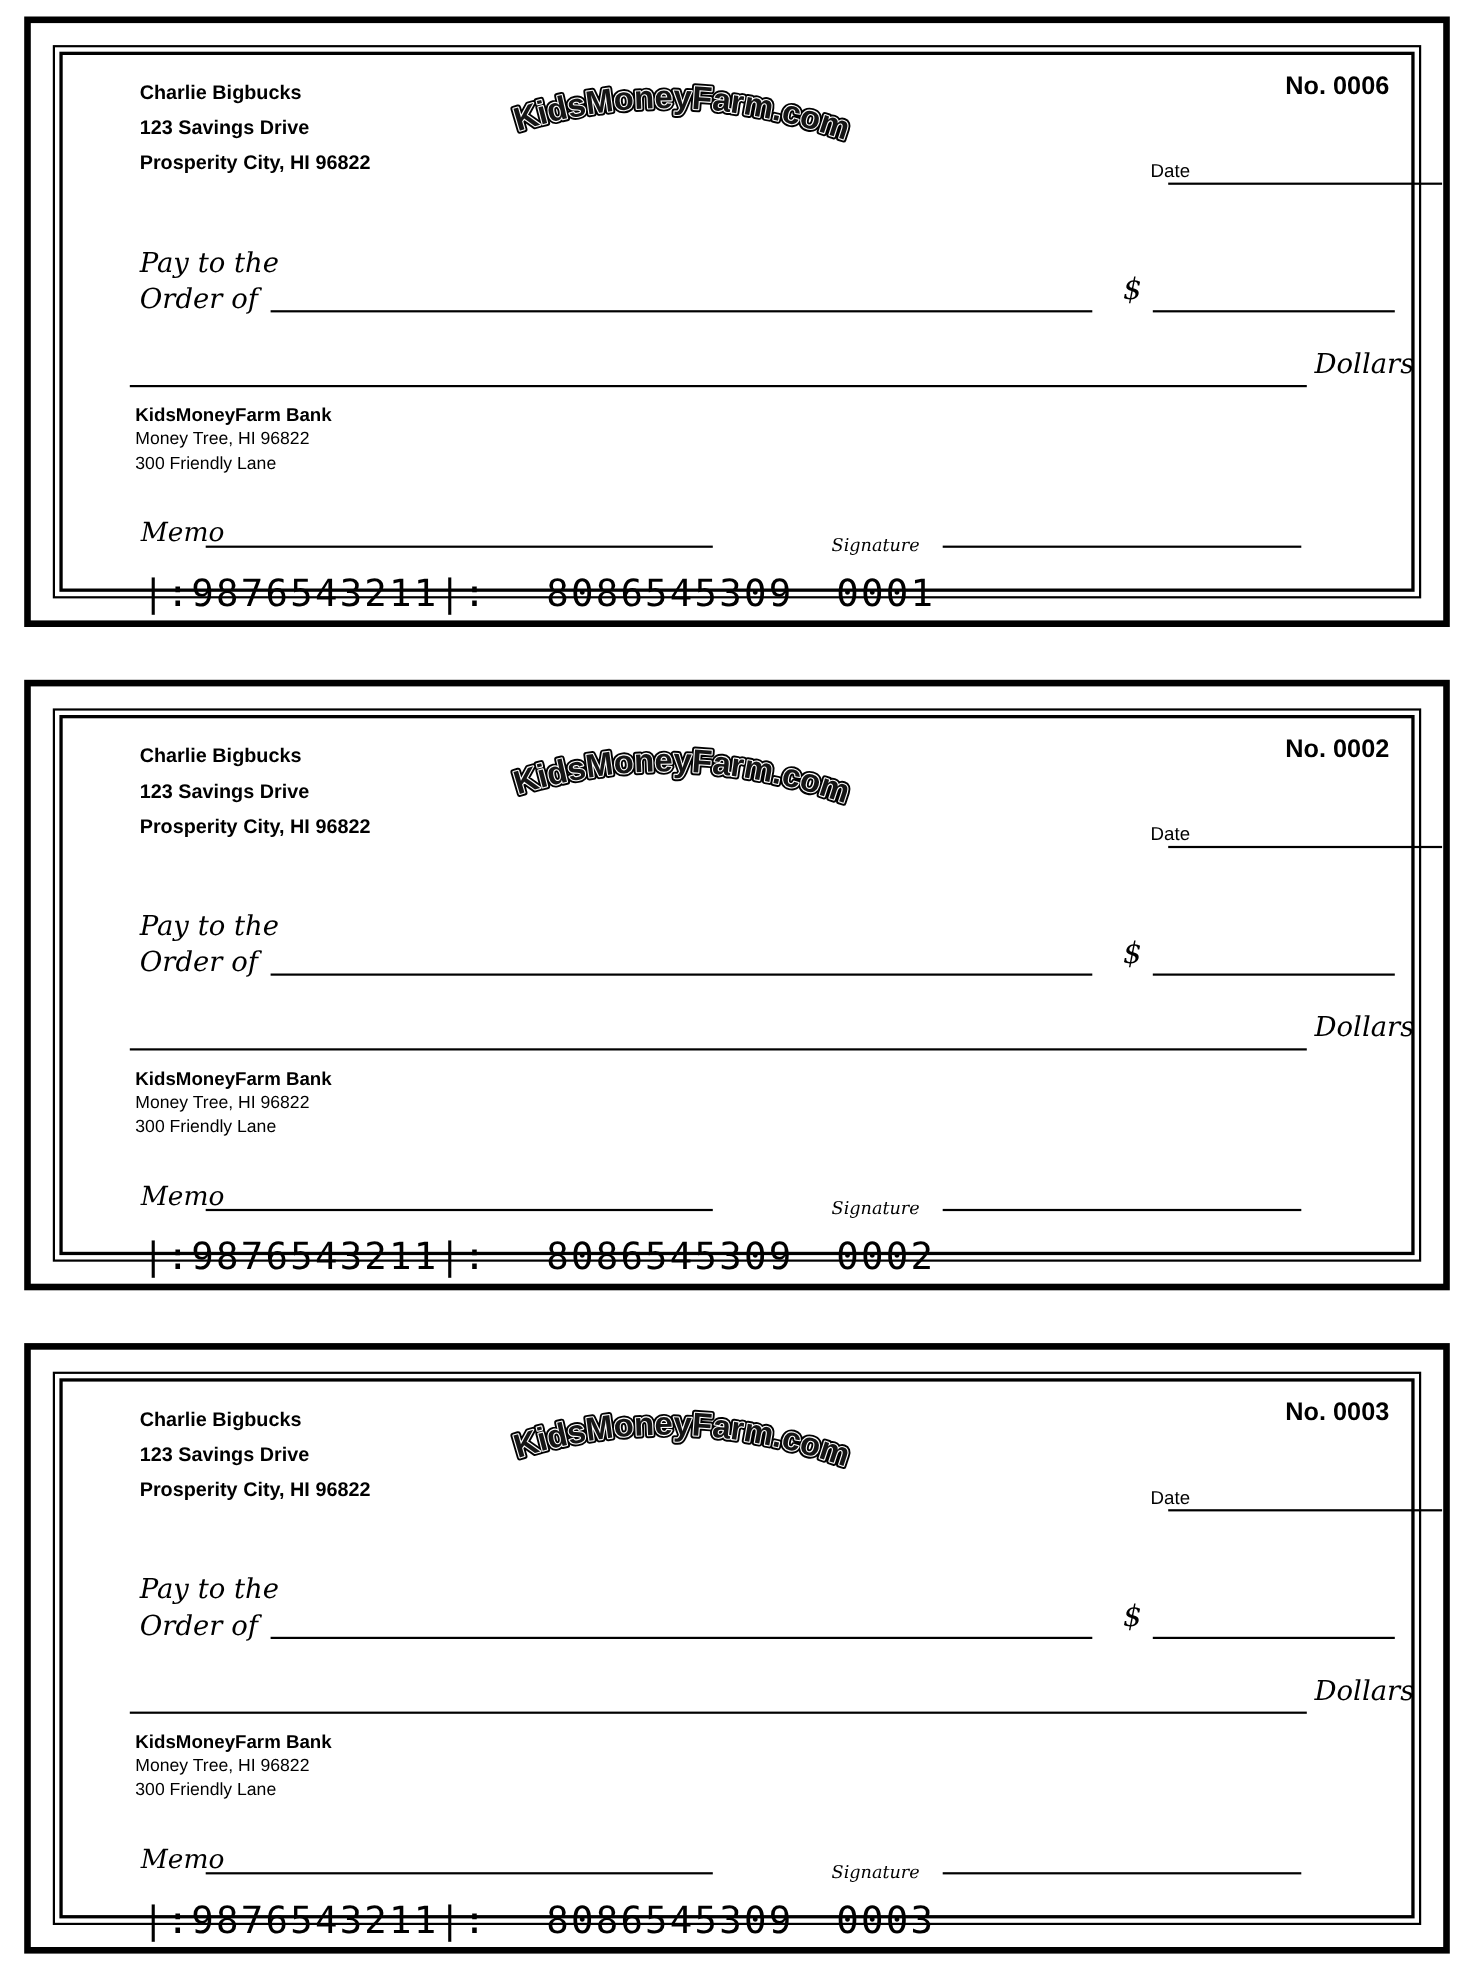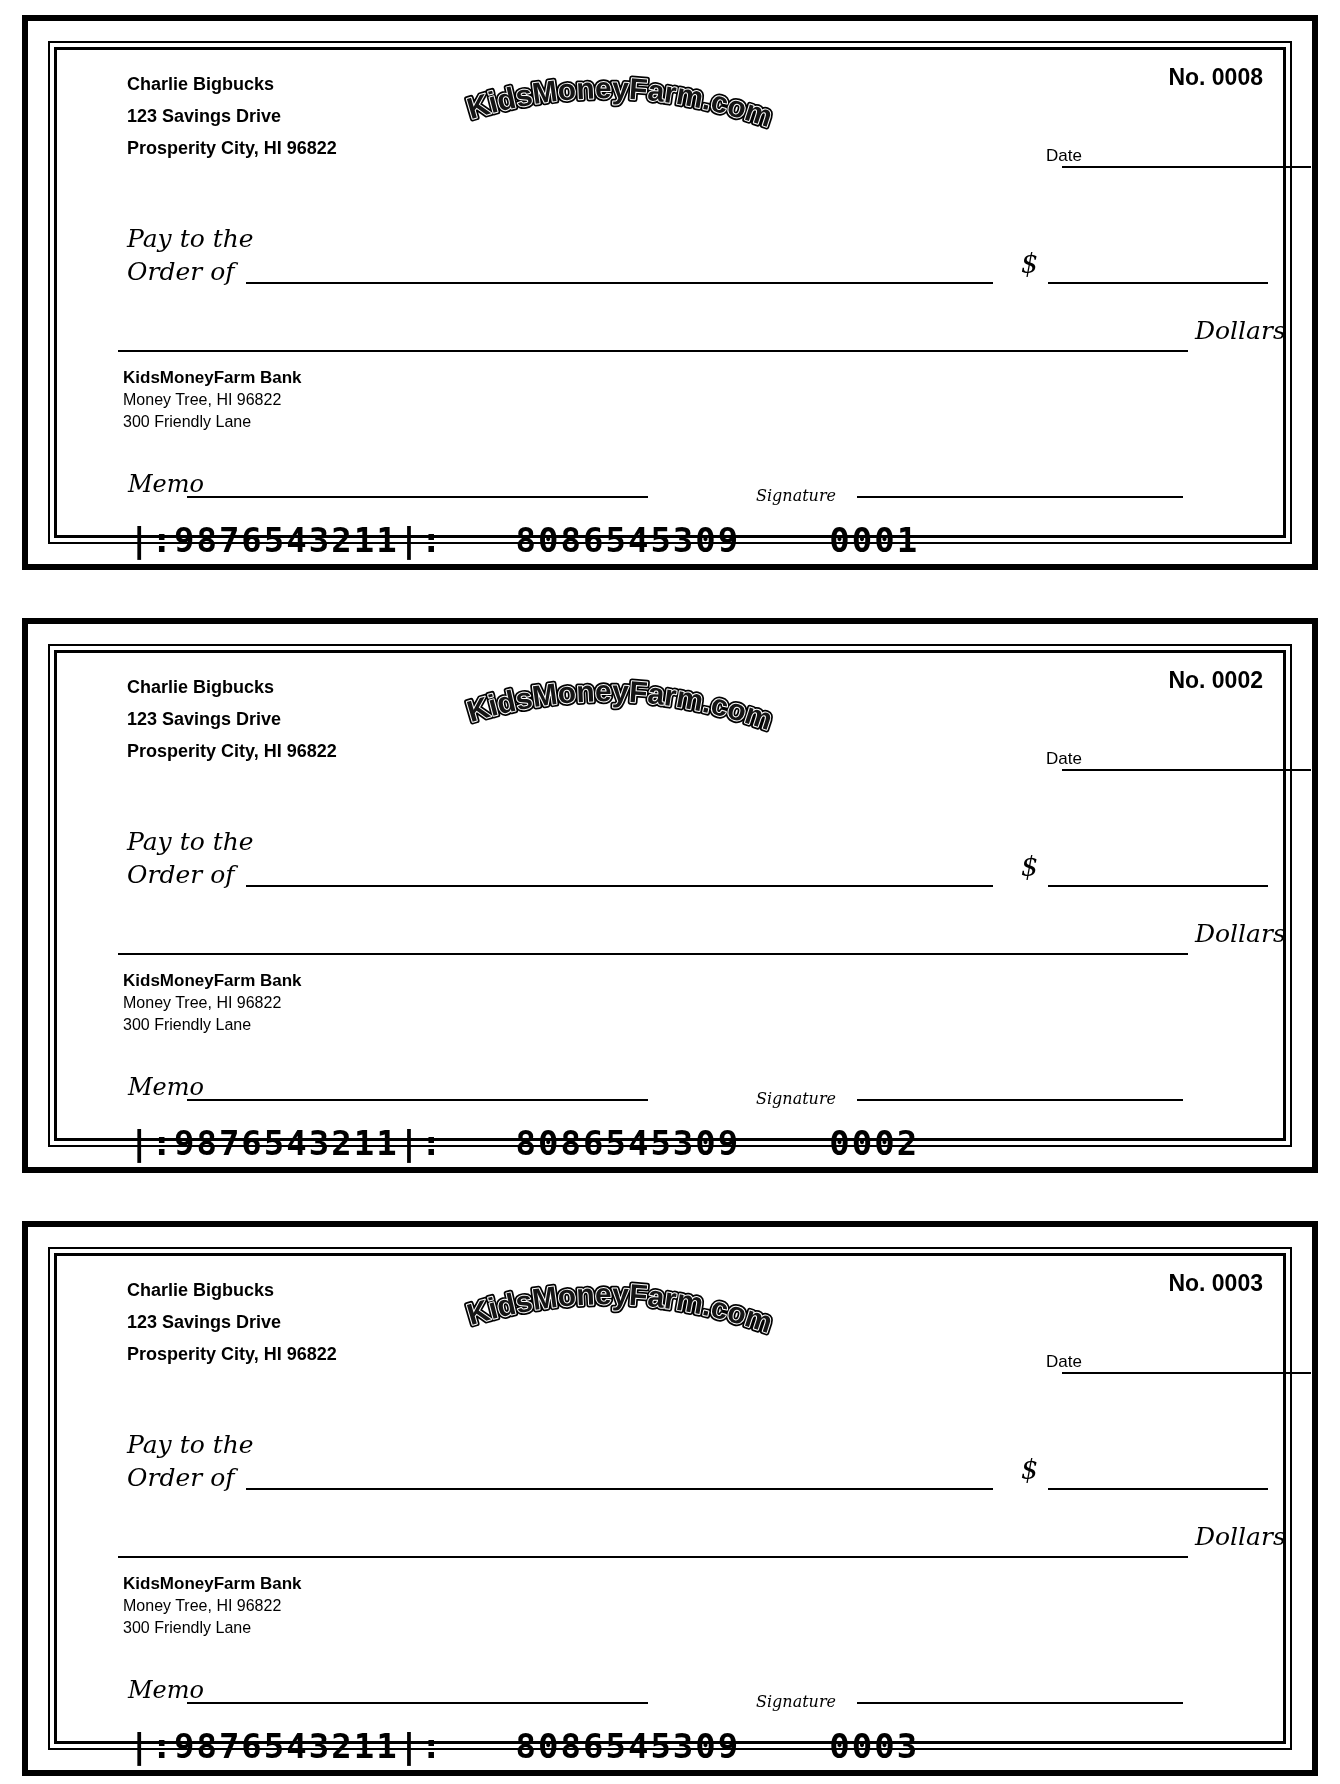--- a/index.html
+++ b/index.html
@@ -41,43 +41,43 @@
   .dollars-label { position:absolute; left:1138px; top:266px; font-size:25px; white-space:nowrap; }
 
   .bank { position:absolute; left:66px; top:317px; font-size:16px; line-height:22px; white-space:nowrap; }
   .bank-name { font-size:17px; font-weight:bold; }
 
   .memo-label { position:absolute; left:71px; top:420px; font-size:24px; }
   .memo-line { left:130px; top:416px; width:461px; height:32px; }
   .sig-label { position:absolute; left:699px; top:436px; font-size:16px;font-style:italic; }
   .sig-line  { left:800px; top:416px; width:326px; height:32px; }
 
-  .micr { position:absolute; left:72px; top:470px; font-family:"DejaVu Sans Mono", monospace; font-weight:bold; font-size:34px; letter-spacing:2px; white-space:nowrap; display:flex;gap:19px; }
+  .micr { position:absolute; left:72px; top:470px; font-family:"DejaVu Sans Mono", monospace; font-weight:normal; font-size:34px; letter-spacing:2px; white-space:nowrap; display:flex; }
   .micr .acct { margin-left:53px; }
-  .micr .num  { margin-left:70px; }
+  .micr .num  { margin-left:39px; }
 </style>
 </head>
 <body>
 
 <div class="sheet">
 
   <div class="check c0">
     <div class="b2">
         <div class="b3">
       <div class="payer">
         <div>Charlie Bigbucks</div>
         <div>123 Savings Drive</div>
         <div>Prosperity City, HI 96822</div>
       </div>
       <svg class="logo-svg" viewBox="0 0 330 90">
         <path id="arc-0" d="M 6 64 Q 160 12 324 74" fill="none"></path>
         <text class="logo-outline"><textPath href="#arc-0" startOffset="8">KidsMoneyFarm.com</textPath></text>
         <text class="logo-fill"><textPath href="#arc-0" startOffset="8">KidsMoneyFarm.com</textPath></text>
       </svg>
-      <div class="check-no">No. 0008</div>
+      <div class="check-no">No. 0006</div>
       <span class="date-label">Date</span>
       <div class="rule date-line"></div>
       <div class="payto script">
         <div>Pay to the</div>
         <div>Order of</div>
       </div>
       <div class="rule payee-line"></div>
       <span class="dollar-sign script">$</span>
       <div class="rule amount-line"></div>
       <div class="rule words-line"></div>

